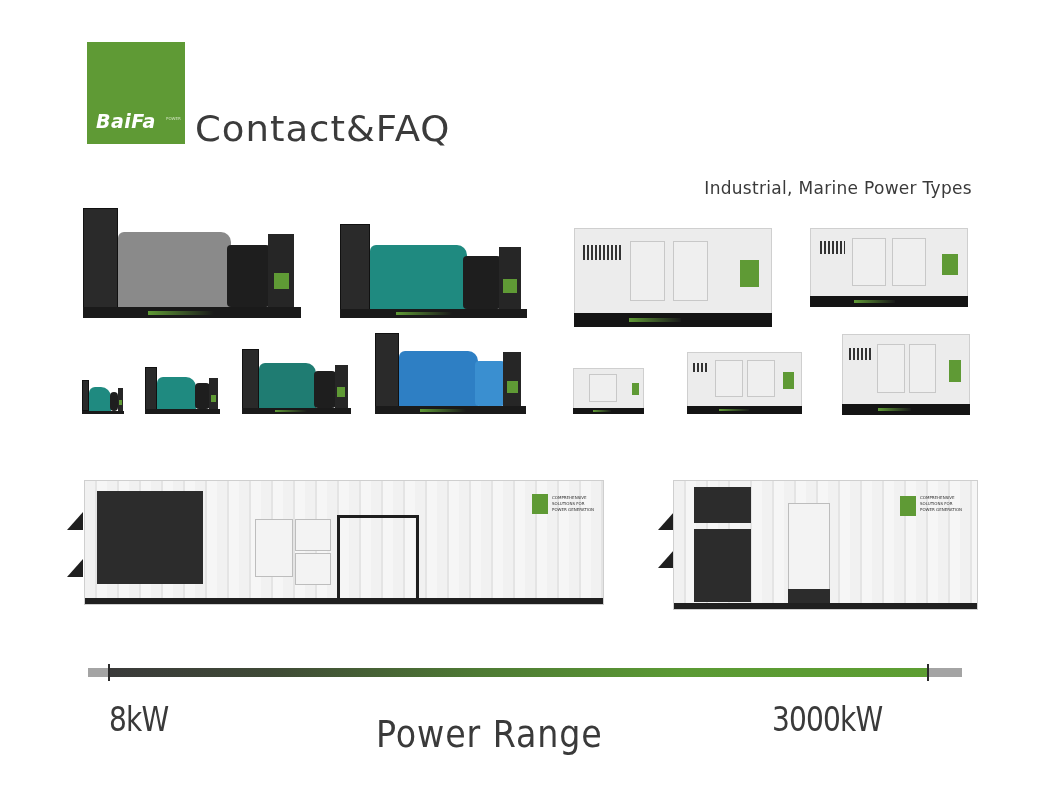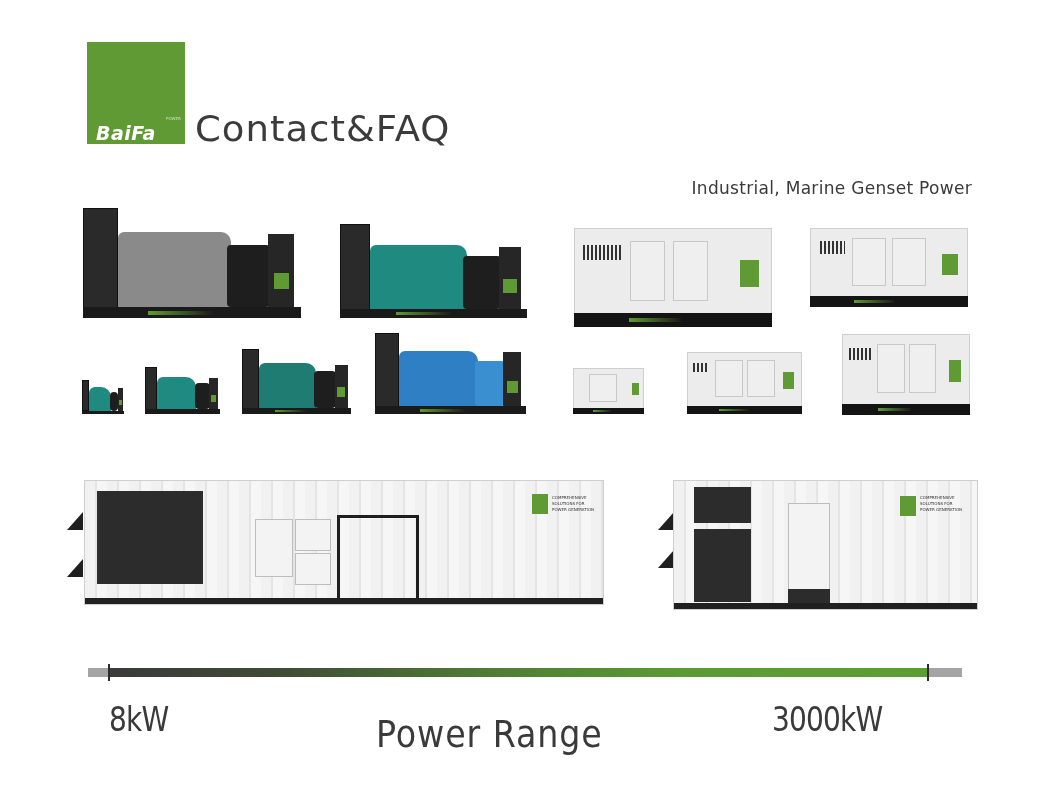--- a/index.html
+++ b/index.html
@@ -1,20 +1,20 @@
 <!DOCTYPE html>
 <html><head>
 <meta charset="utf-8">
 <style>
   * { box-sizing: border-box; margin: 0; padding: 0; }
   html, body { width: 1060px; height: 801px; background: #ffffff; overflow: hidden; }
   body { position: relative; font-family: "DejaVu Sans", sans-serif; color: #3a3a3a; }
 
   .logo-box { position: absolute; left: 87px; top: 42px; width: 98px; height: 102px; background: #5f9a35; }
-  .logo-text { position: absolute; left: 9px; top: 80px; color: #fff; font-style: italic; font-weight: bold; font-size: 19px; letter-spacing: 0.5px; font-family: "DejaVu Sans", sans-serif; }
+  .logo-text { position: absolute; left: 9px; top: 68px; color: #fff; font-style: italic; font-weight: bold; font-size: 19px; letter-spacing: 0.5px; font-family: "DejaVu Sans", sans-serif; }
   .logo-mini { position: absolute; left: 79px; top: 74px; color: #cfe3bf; font-size: 4px; }
 
   .page-title { position: absolute; left: 195px; top: 108px; font-family: "DejaVu Sans", sans-serif; font-size: 37px; color: #3b3b3b; letter-spacing: 1px; font-weight: normal; transform: scaleY(0.95); }
 
   .subtitle { position: absolute; right: 88px; top: 178px; font-size: 17px; color: #3a3a3a; letter-spacing: 0.3px; }
 
   
   .gs { position: absolute; }
   .open { background: linear-gradient(#0000, #0000); }
   .open .frame { position: absolute; left: 0; right: 0; bottom: 0; height: 10%; background: #1a1a1a; }
@@ -52,21 +52,21 @@
 </style>
 </head>
 <body>
 
 <div class="logo-box">
   <span class="logo-text">BaiFa</span>
   <span class="logo-mini">POWER</span>
 </div>
 
 <h1 class="page-title">Contact&amp;FAQ</h1>
-<div class="subtitle">Industrial, Marine Genset Power</div>
+<div class="subtitle">Industrial, Marine Power Types</div>
 
 <div class="gs open" style="left:83px;top:208px;width:218px;height:110px;">
   <div class="rad"></div>
     <div class="eng" style="background:#8a8a8a;"></div>
     <div class="alt"></div>
   <div class="panel">
       <i></i>
     </div>
     <div class="frame"></div>
     <div class="strip"></div>

